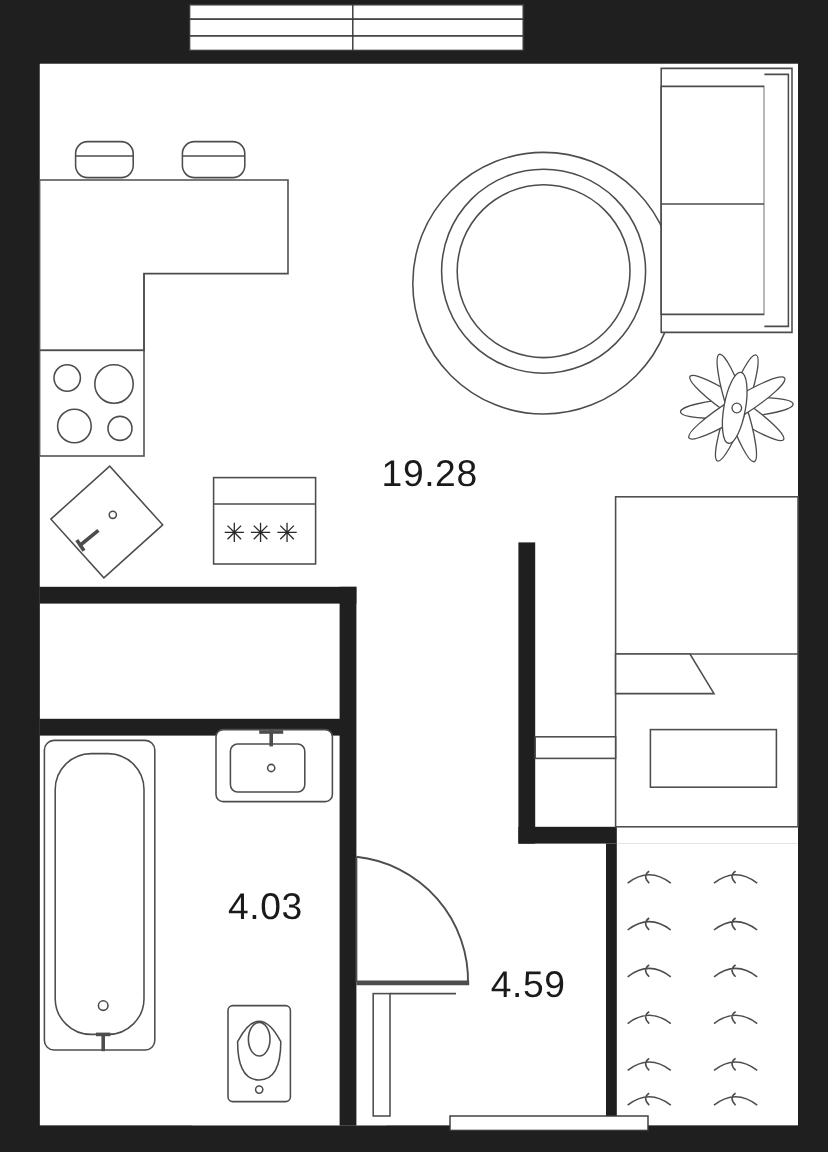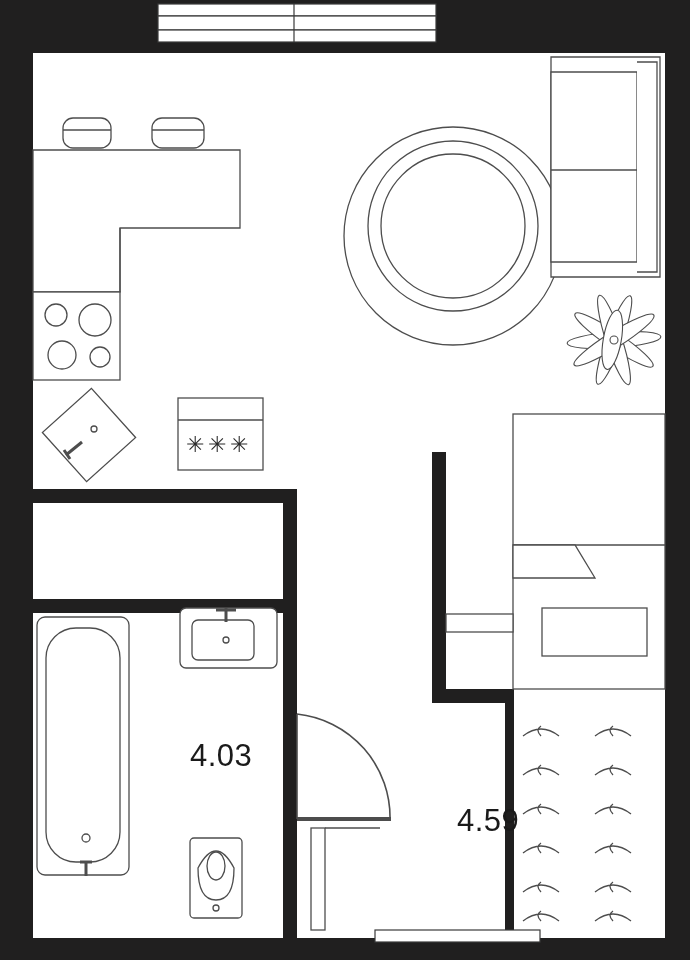--- a/index.html
+++ b/index.html
@@ -26,21 +26,21 @@
     position: absolute;
     color: #1a1a1a;
     font-size: 31px;
     font-family: "Liberation Sans", sans-serif;
     letter-spacing: 0.5px;
     white-space: nowrap;
     user-select: none;
   }
   #area-main   { left: 318px; top: 377px; }
   #area-bath   { left: 190px; top: 738px; text-align: right; }
-  #area-hall   { left: 409px; top: 803px; margin-left: 48px; }
+  #area-hall   { left: 409px; top: 803px; }
 </style>
 </head>
 <body>
 
 <div id="plan">
 
   <svg width="690" height="960" viewBox="0 0 690 960">
 
     <rect x="0" y="0" width="690" height="960" fill="#201f1f"></rect>
 
@@ -202,16 +202,17 @@
       <line x1="297" y1="819" x2="391" y2="819" stroke-width="4"></line>
     </g>
 
     <g stroke="#4d4d4d" fill="#ffffff" stroke-width="1.3">
       <rect x="311" y="828" width="14" height="102"></rect>
       <line x1="325" y1="828" x2="380" y2="828"></line>
     </g>
 
   </svg>
 
+  <div class="area-label" id="area-main">19.28</div>
   <div class="area-label" id="area-bath">4.03</div>
   <div class="area-label" id="area-hall">4.59</div>
 
 </div>
 
 </body></html>

